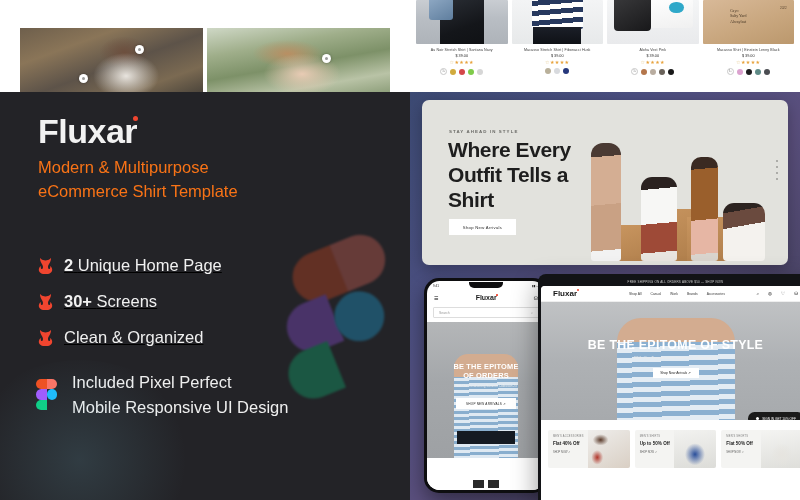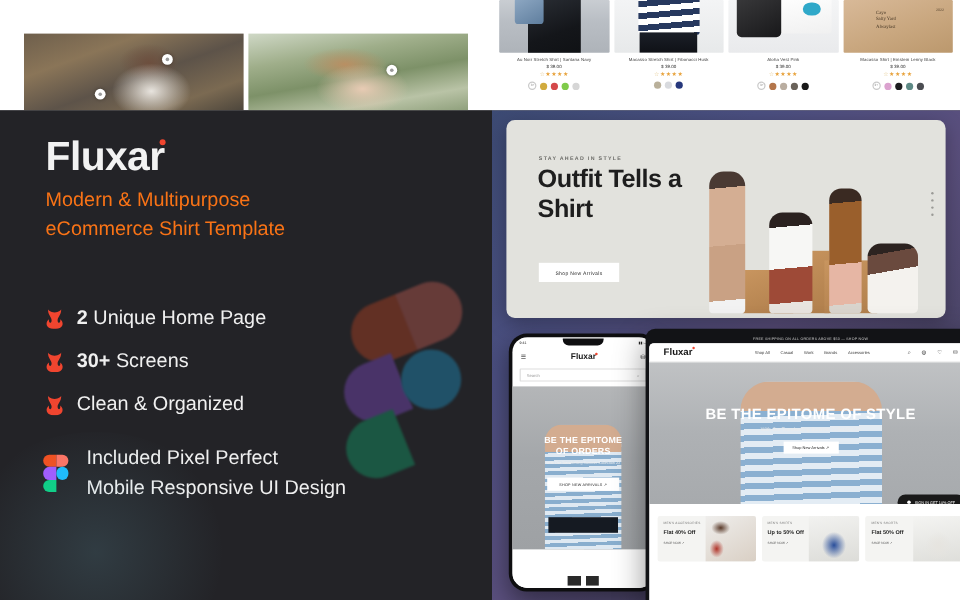--- a/index.html
+++ b/index.html
@@ -80,21 +80,21 @@
 
   .brand { position:absolute; left:38px; top:22px; }
   .brand-word { font-size:34px; font-weight:700; color:#f2f2f2; letter-spacing:-.5px;
                 position:relative; display:inline-block; line-height:1; }
   .brand-dot { position:absolute; right:-1px; top:2px; width:5px; height:5px;
                border-radius:50%; background:#f0452f; }
   .tagline { position:absolute; left:38px; top:64px; font-size:16.5px; color:#f97316;
              line-height:1.45; font-weight:400; }
 
   .features { position:absolute; left:38px; top:164px; }
-  .feat { display:flex; align-items:center; gap:11px; margin-bottom:17px; }
+  .feat { display:flex; align-items:center; gap:11px; margin-bottom:17px;text-decoration:underline; }
   .flame { width:15px; height:17px; flex:0 0 15px; position:relative; }
   .flame svg { display:block; }
   .feat-label { font-size:16.5px; color:#f0f0f0; }
   .feat-label b { font-weight:700; }
 
   .figblock { position:absolute; left:36px; top:278px; display:flex; gap:14px;
               align-items:center; }
   .figlogo { width:22px; height:32px; position:relative; flex:0 0 22px; }
   .fl { position:absolute; width:10.5px; height:10.5px; }
   .fl1 { left:0;    top:0;    background:#f24e1e; border-radius:5.25px 0 0 5.25px; }
@@ -387,20 +387,21 @@
         <div>Mobile Responsive UI Design</div>
       </span>
     </div>
   </div>
 
   <div class="stage">
 
     <div class="hero">
       <div class="hero-eyebrow">STAY AHEAD IN STYLE</div>
       <div class="hero-title">
+        <div>Where Every</div>
         <div>Outfit Tells a</div>
         <div>Shirt</div>
       </div>
       <div class="hero-btn">Shop New Arrivals</div>
       <div class="hero-people">
         <div class="box bx1"></div>
           <div class="box bx2"></div>
           <div class="box bx3"></div>
         <div class="pers p1"></div>
           <div class="pers p2"></div>

